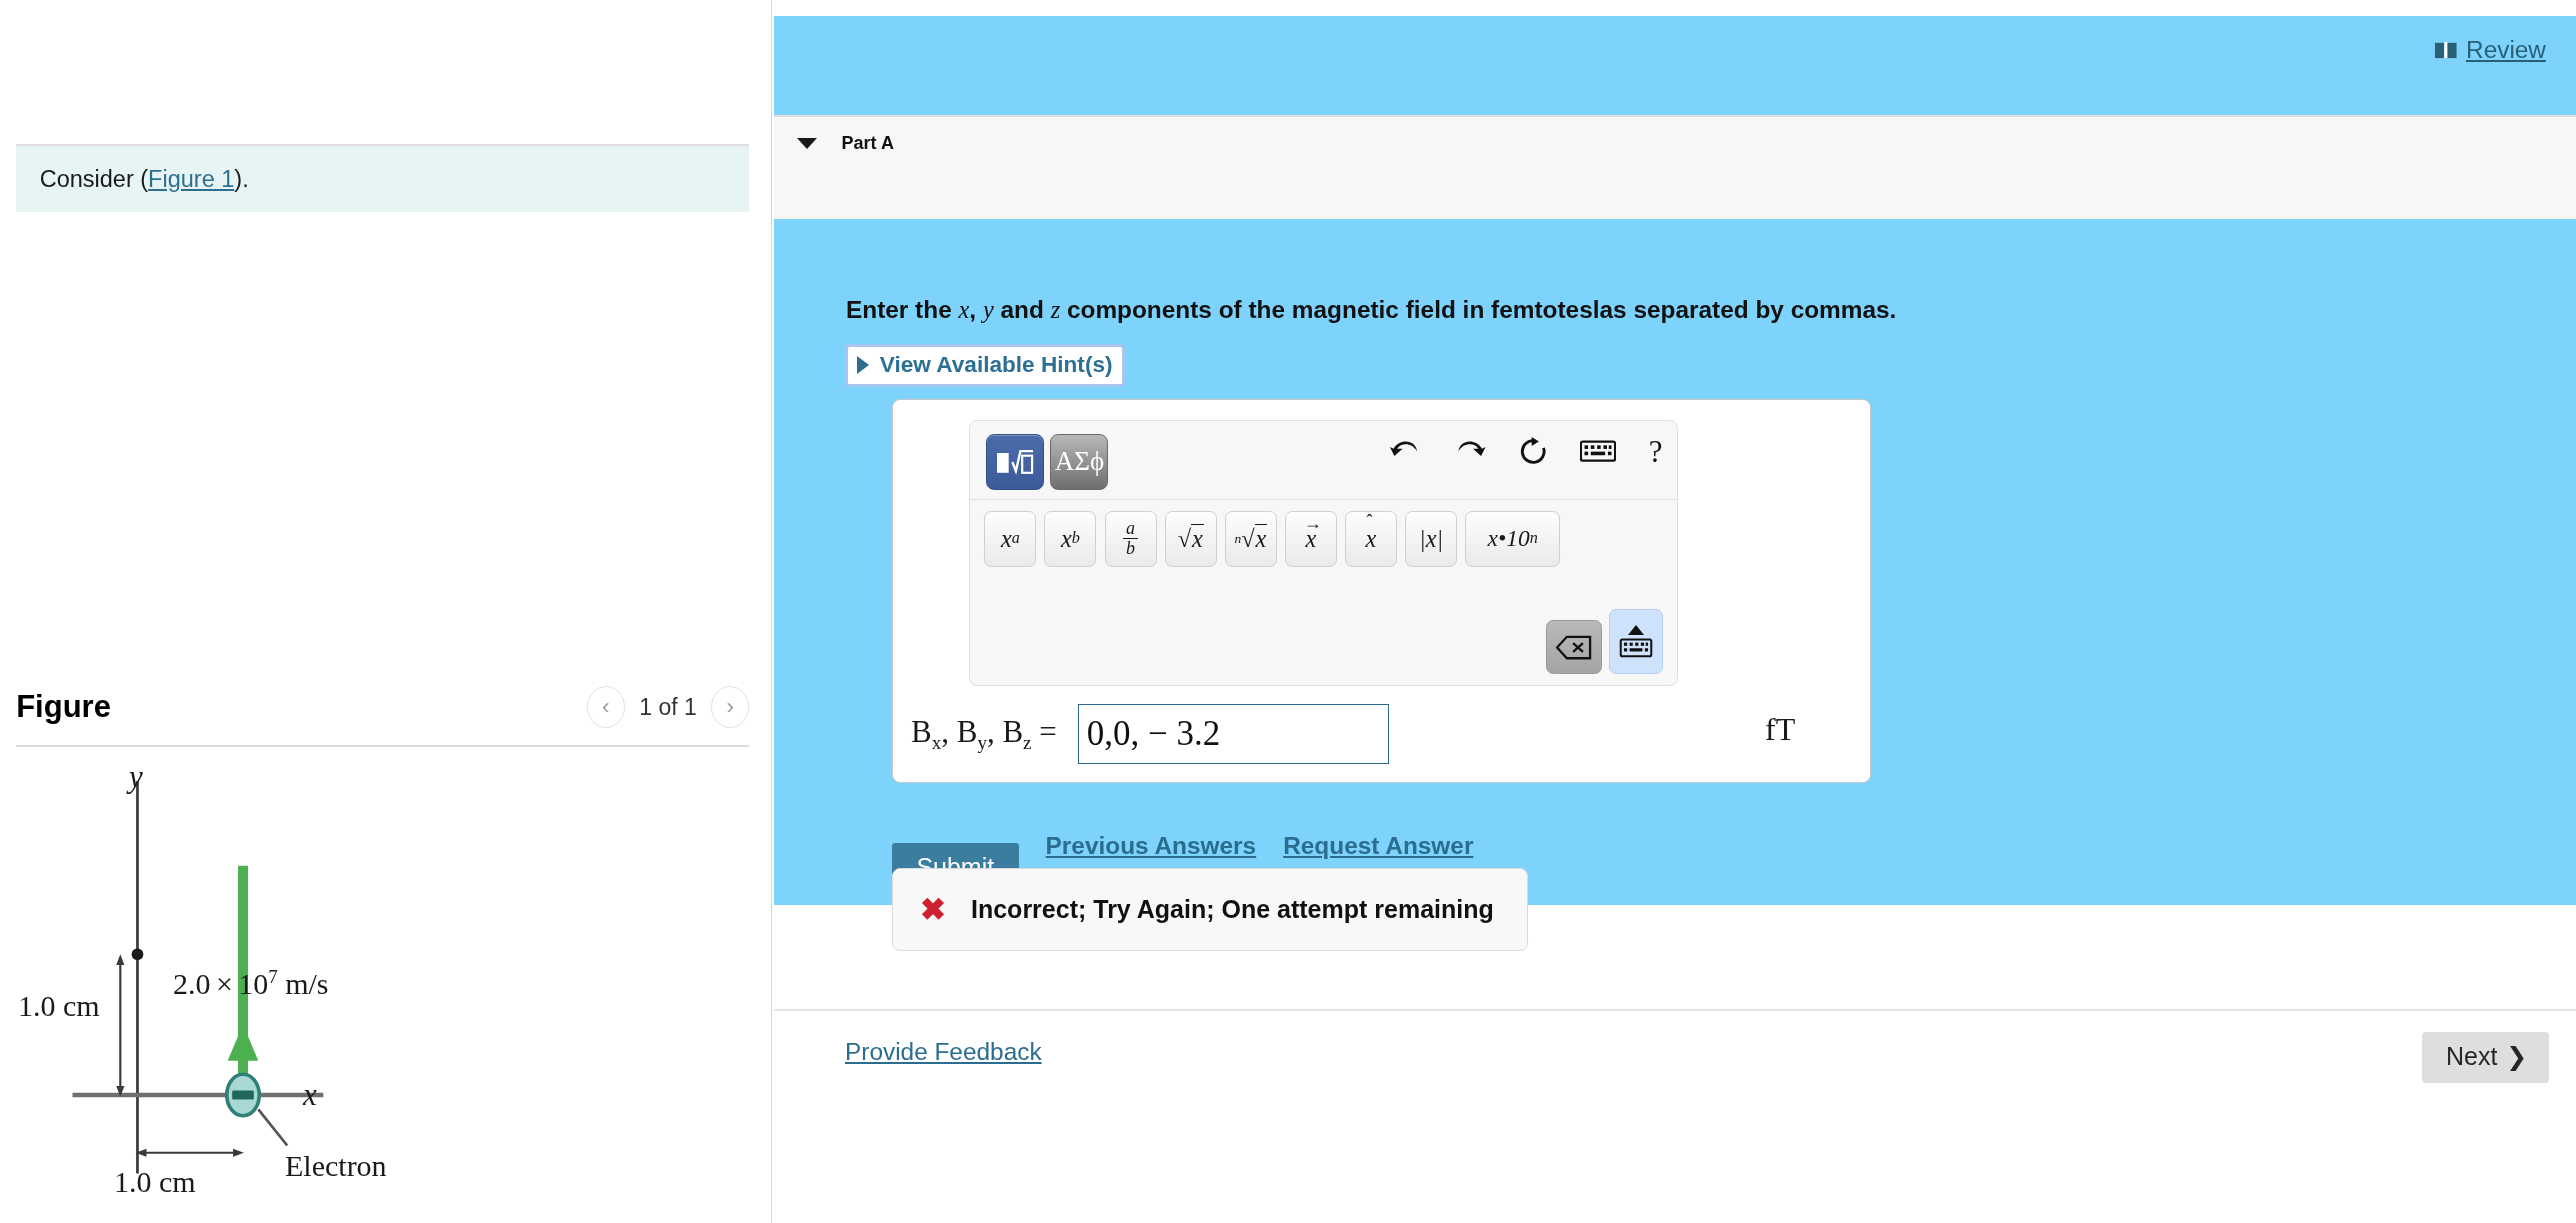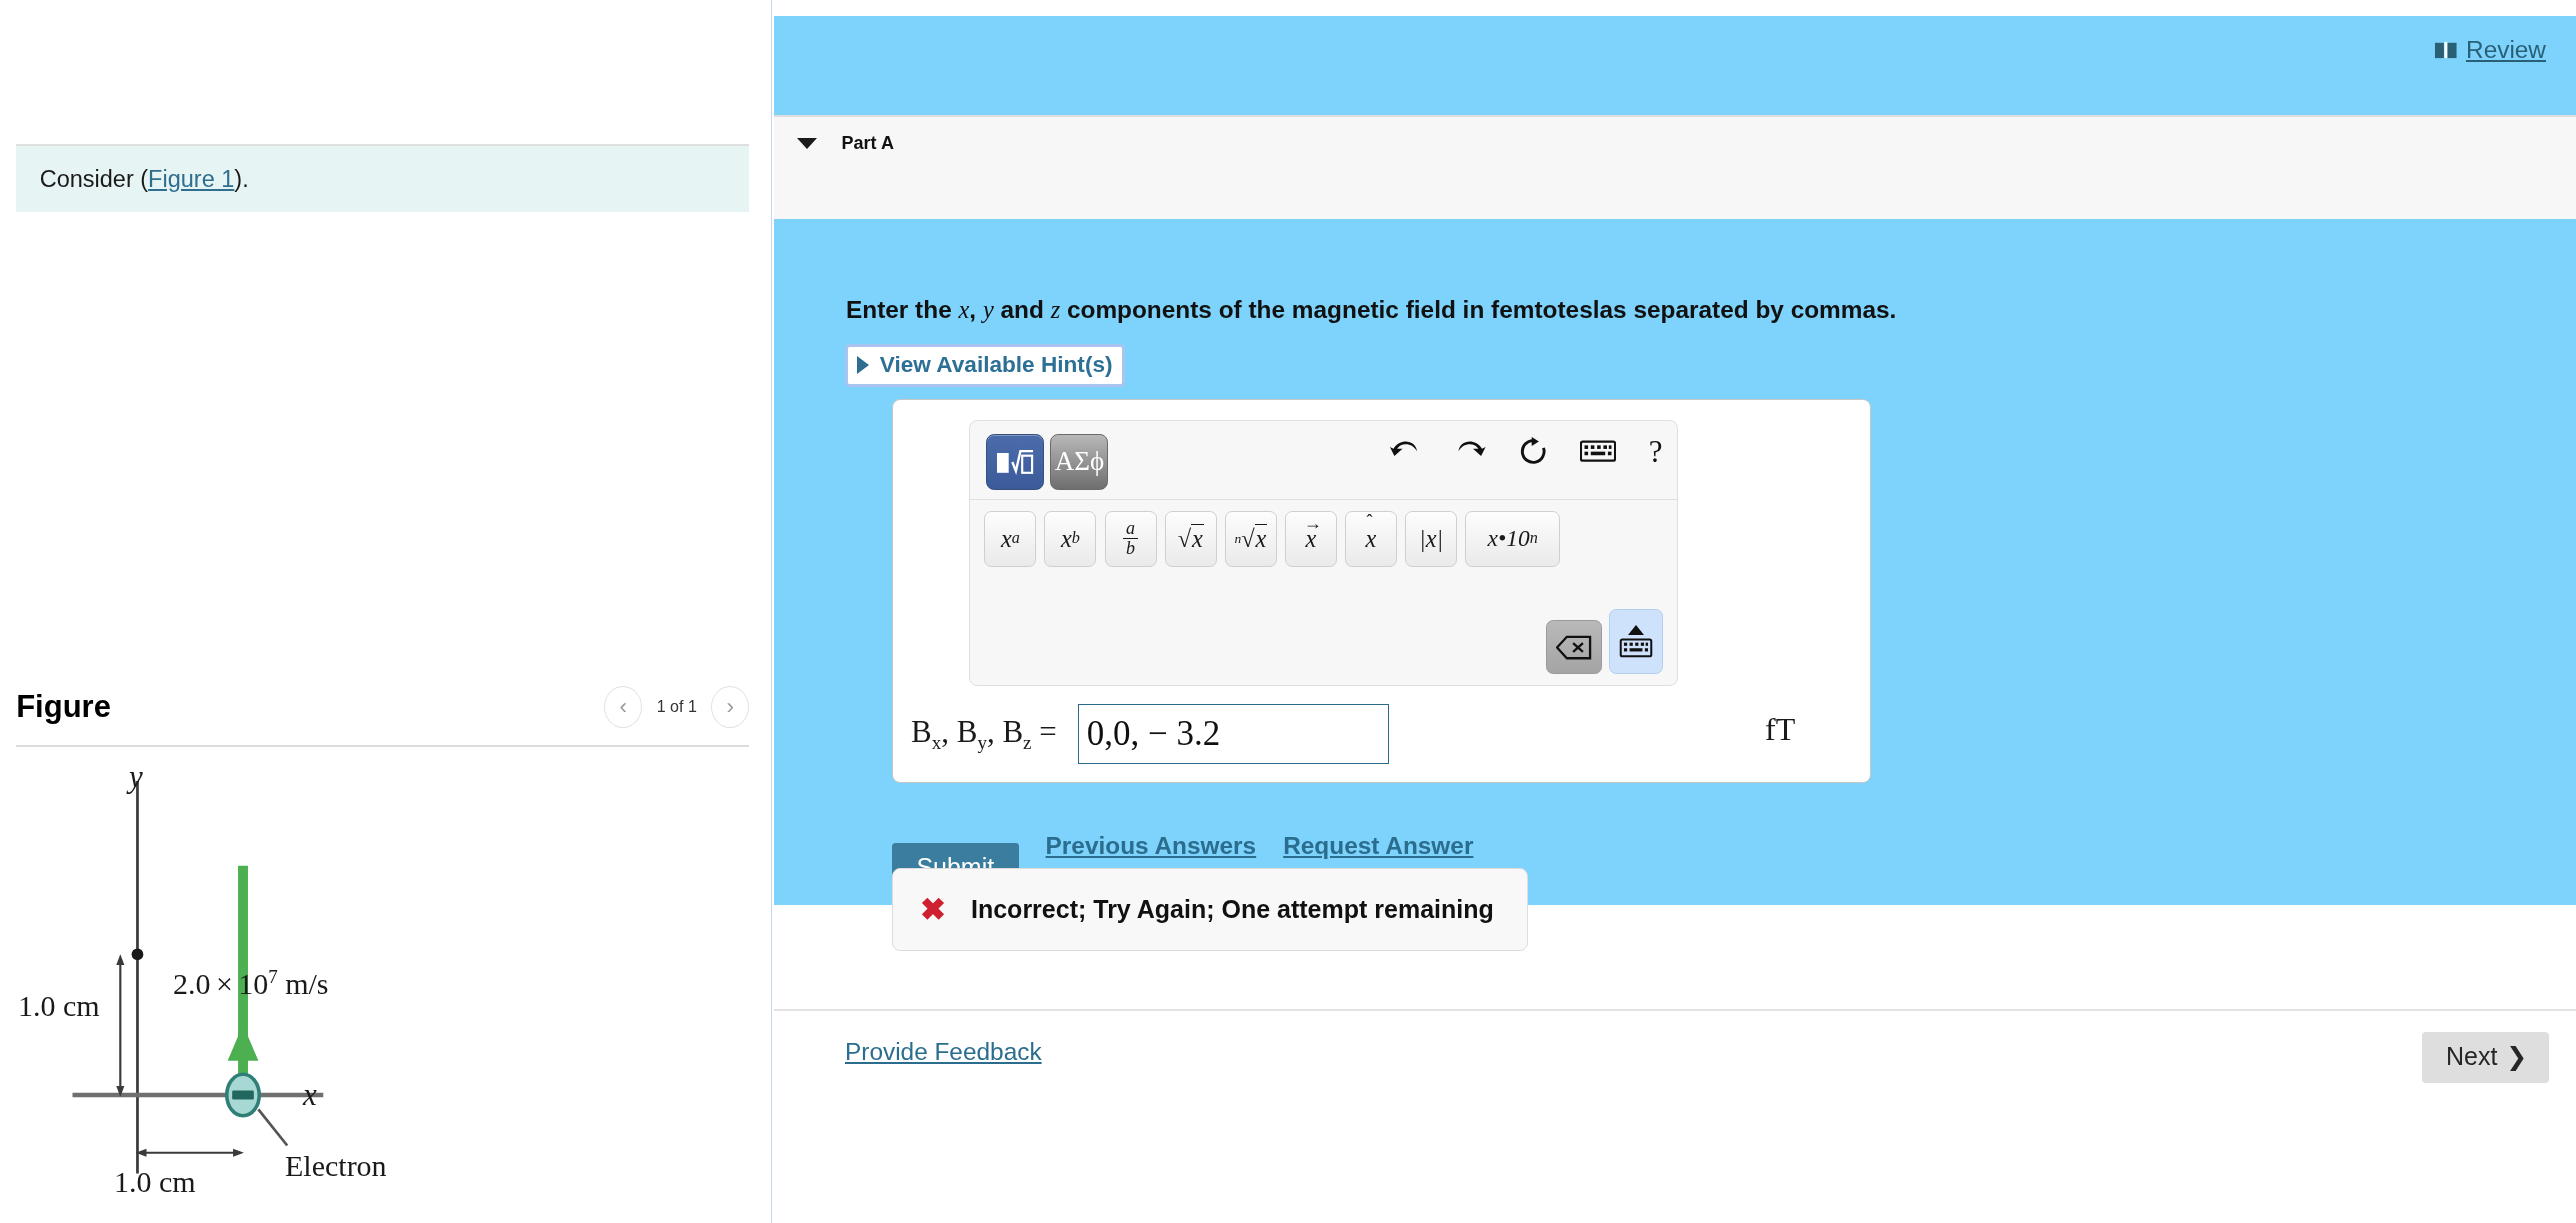--- a/index.html
+++ b/index.html
@@ -47,21 +47,21 @@
     font-size: 31px; font-weight: bold; color: #000;
   }
   .fig-pager { display: flex; align-items: center; gap: 14.4px; }
   .pager-btn {
     width: 38px; height: 42px; border-radius: 50%;
     border: 1.4px solid #e2e2e2; background: #fff;
     display: flex; align-items: center; justify-content: center;
     color: #9b9b9b; font-size: 22.6px; cursor: pointer;
     line-height: 1;
   }
-  .pager-label { font-size: 16px; color: #333; }
+  .pager-label { font-size: 23px; color: #333; }
 
   .figure-rule {
     position: absolute; left: 16.2px; top: 745px;
     width: 733px; height: 1.8px; background: #dcdcdc;
   }
 
   .figure-canvas {
     position: absolute; left: 0px; top: 763px;
     width: 772px; height: 461px;
   }

